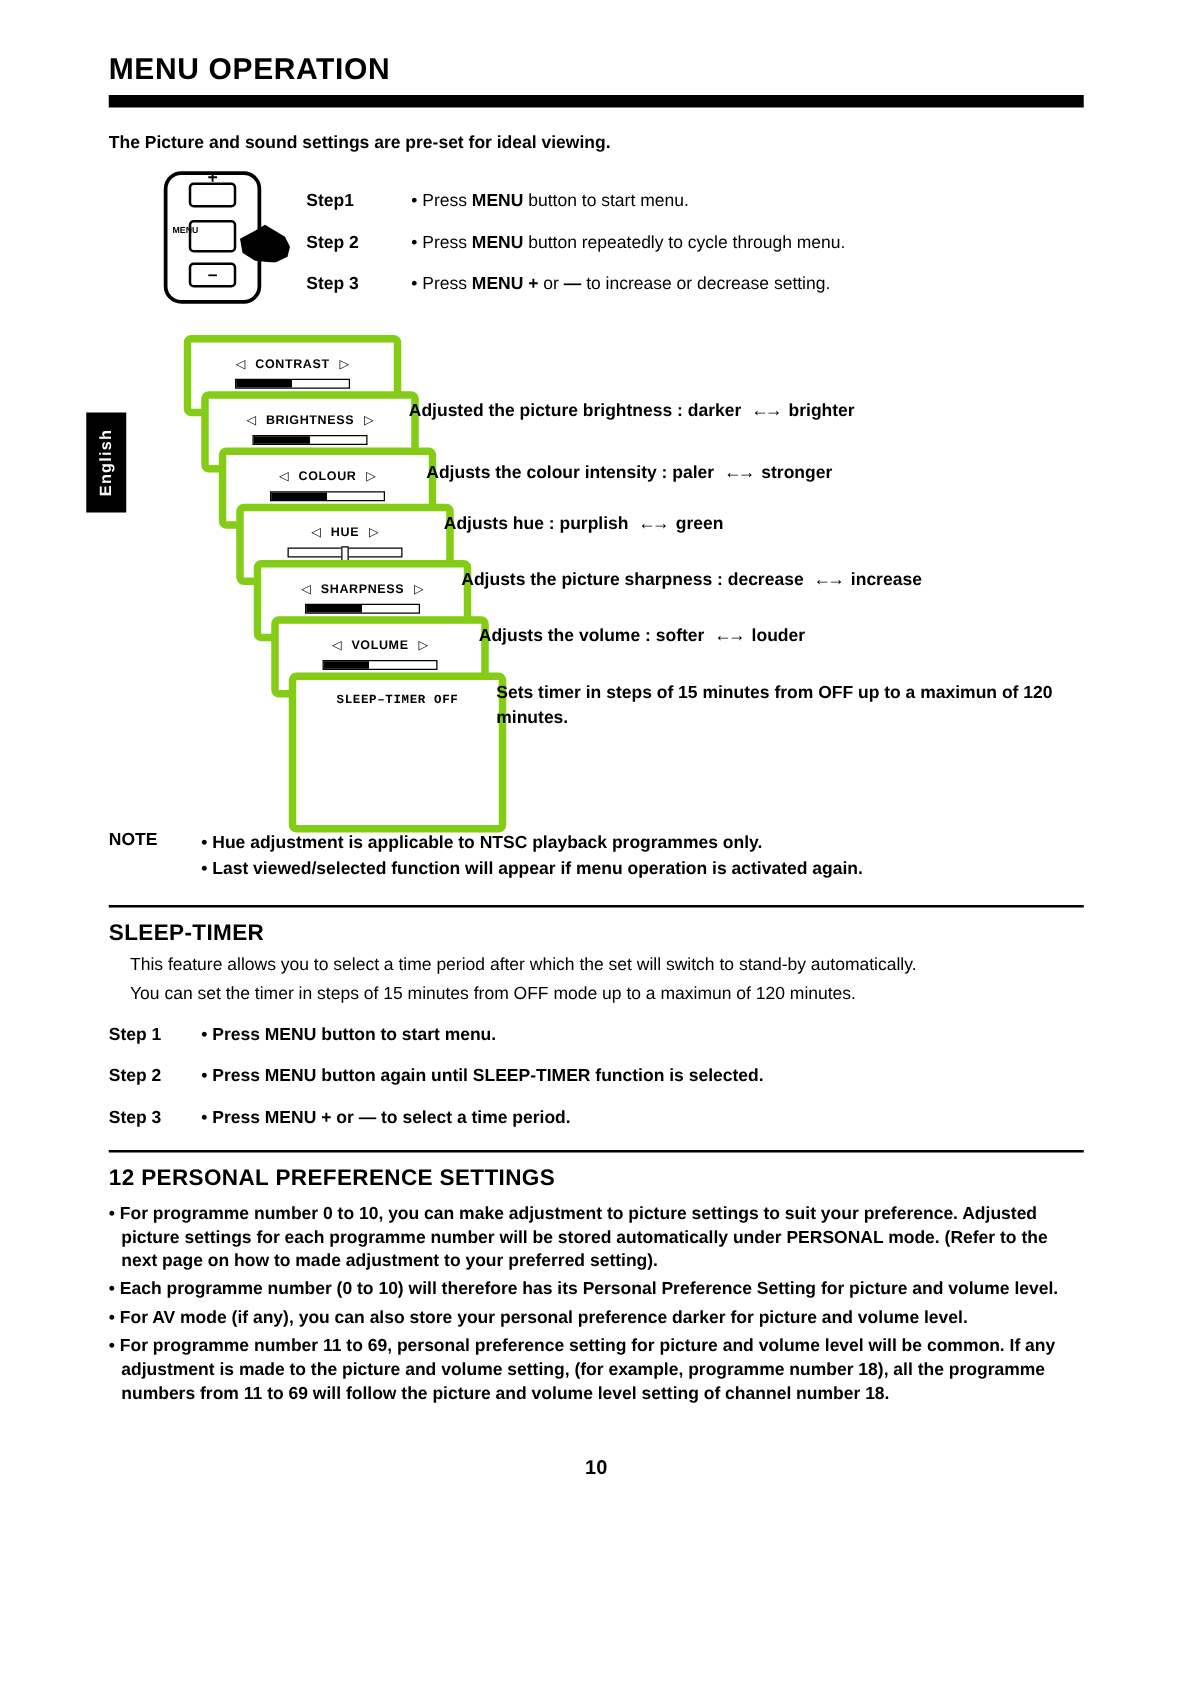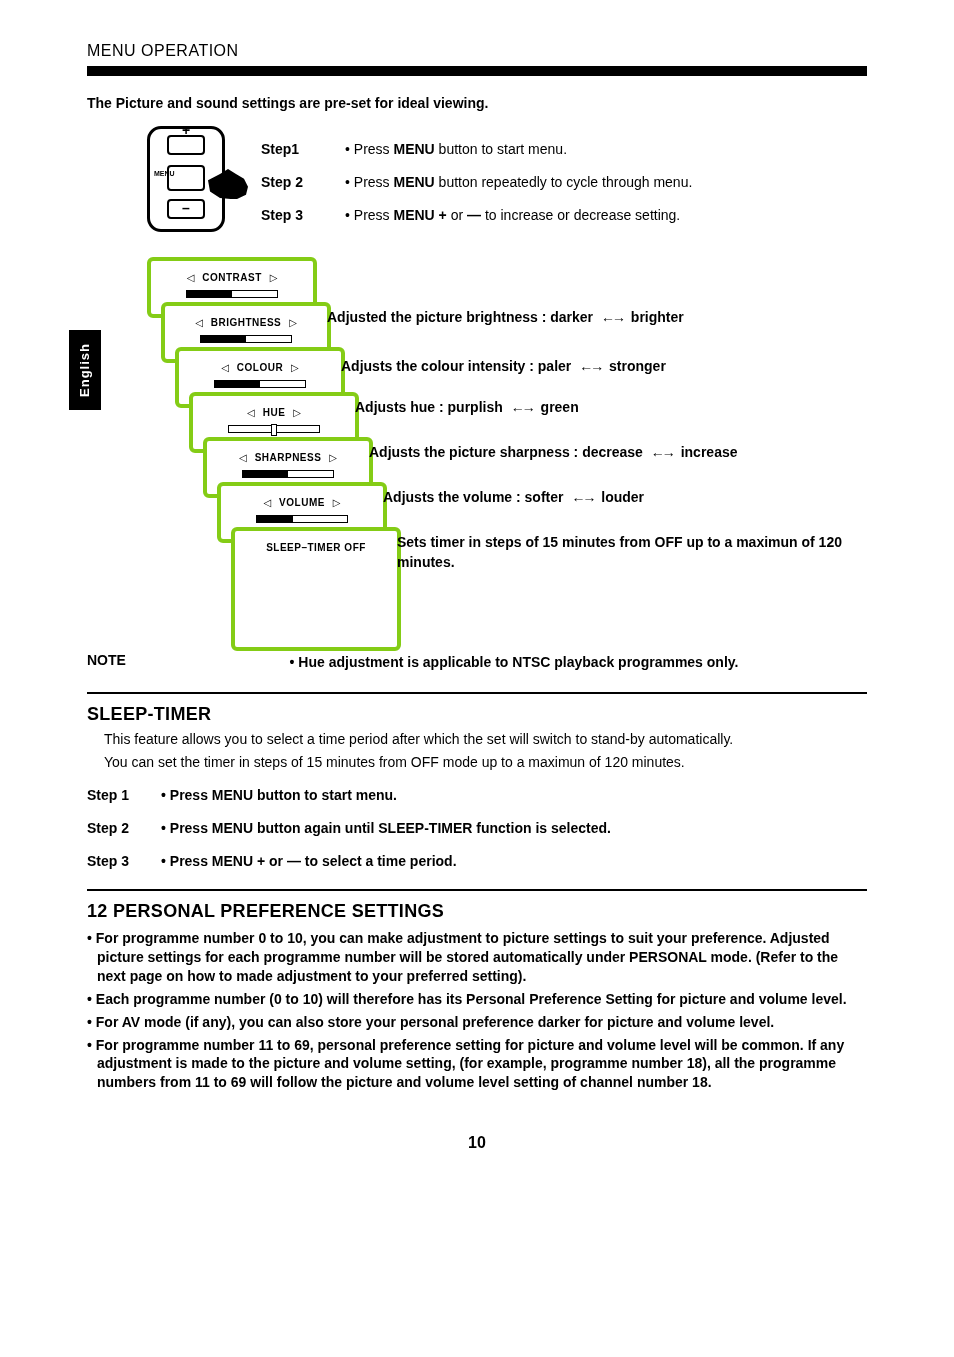--- a/index.html
+++ b/index.html
@@ -5,22 +5,22 @@
   body {
     font-family: Arial, Helvetica, sans-serif;
     max-width: 780px;
     margin: 40px auto;
     padding: 0 20px;
     color: #000;
     font-size: 14px;
     line-height: 1.35;
   }
   h1.title {
-    font-size: 16px;
-    font-weight: normal;
+    font-size: 24px;
+    font-weight: bold;
     margin: 0 0 4px 0;
     letter-spacing: 0.5px;
   }
   .thick-bar {
     height: 10px;
     background: #000;
     margin-bottom: 18px;
   }
   .section-rule {
     border: none;
@@ -50,21 +50,21 @@
     transform: rotate(180deg);
     letter-spacing: 1px;
   }
   .page-wrap { position: relative; }
 
   
   .steps-block {
     display: flex;
     align-items: flex-start;
     gap: 24px;
-    margin: 0 0 18px 60px;
+    margin: 0 0 18px 44px;
   }
   .remote {
     width: 90px;
     flex: 0 0 auto;
   }
   .remote-body {
     width: 72px;
     height: 100px;
     border: 3px solid #000;
     border-radius: 14px;
@@ -101,21 +101,21 @@
   .step-line { display: flex; gap: 26px; margin: 14px 0; font-weight: bold; }
   .step-label { width: 58px; flex: 0 0 auto; }
   .step-text { flex: 1; font-weight: normal; }
   .step-text .bold { font-weight: bold; }
 
   
   .osd-block { position: relative; height: 380px; margin-left: 60px; margin-bottom: 14px; }
   .osd-box {
     position: absolute;
     width: 150px;
-    border: 4px solid #84cc16;
+    border: 6px solid #84cc16;
     border-radius: 6px;
     background: #fff;
     padding: 6px 6px 16px 6px;
     text-align: center;
   }
   .osd-label { font-size: 10px; font-weight: bold; letter-spacing: 0.5px; }
   .osd-tri-l, .osd-tri-r { display: inline-block; font-size: 10px; margin: 0 4px; }
   .osd-bar {
     width: 90px;
     height: 6px;
@@ -134,35 +134,35 @@
   .arrow-lr { display: inline-block; font-weight: bold; margin: 0 4px; }
   .arrow-lr::before { content: "←→"; letter-spacing: -3px; font-weight: bold; }
 
   
   .b0 { left: 0;   top: 0; }
   .b1 { left: 14px; top: 45px; }
   .b2 { left: 28px; top: 90px; }
   .b3 { left: 42px; top: 135px; }
   .b4 { left: 56px; top: 180px; }
   .b5 { left: 70px; top: 225px; }
-  .b6 { left: 84px; top: 270px; height: 94px; }
+  .b6 { left: 84px; top: 270px; height: 94px; font-family: Liberation Mono, monospace; }
   .b6 .osd-label { margin-top: 2px; }
 
   .d0 { left: 166px; top: 6px; }
   .d1 { left: 180px; top: 51px; }
   .d2 { left: 194px; top: 100px; }
   .d3 { left: 208px; top: 141px; }
   .d4 { left: 222px; top: 186px; }
   .d5 { left: 236px; top: 231px; }
   .d6 { left: 250px; top: 276px; max-width: 460px; }
 
   .note-row { display: flex; gap: 18px; margin: 14px 0 16px 0; }
   .note-label { font-weight: bold; width: 56px; flex: 0 0 auto; }
   .note-body { flex: 1; font-weight: bold; }
-  .note-body div { margin: 2px 0; font-weight: normal; text-align: center; }
+  .note-body div { margin: 2px 0; font-weight: normal; }
   .note-body div::before { content: "• "; }
   .note-body div { font-weight: bold; }
 
   h2.section {
     font-size: 18px;
     font-weight: bold;
     margin: 8px 0 4px 0;
     letter-spacing: 0.3px;
   }
   .para { margin: 4px 17px; font-weight: normal; }
@@ -286,20 +286,21 @@
   <div class="osd-desc d5">
     <span>Adjusts the volume : </span><span>softer</span> <span class="arrow-lr"></span> <span>louder</span>
   </div>
   <div class="osd-desc d6">Sets timer in steps of 15 minutes from OFF up to a maximun of 120 minutes.</div>
 </div>
 
 <div class="note-row">
   <div class="note-label">NOTE</div>
   <div class="note-body">
     <div>Hue adjustment is applicable to NTSC playback programmes only.</div>
+    <div>Last viewed/selected function will appear if menu operation is activated again.</div>
   </div>
 </div>
 
 <hr class="section-rule">
 
 <h2 class="section">SLEEP-TIMER</h2>
 <div class="para">This feature allows you to select a time period after which the set will switch to stand-by automatically.</div>
 <div class="para">You can set the timer in steps of 15 minutes from OFF mode up to a maximun of 120 minutes.</div>
 
 <div class="small-step">

